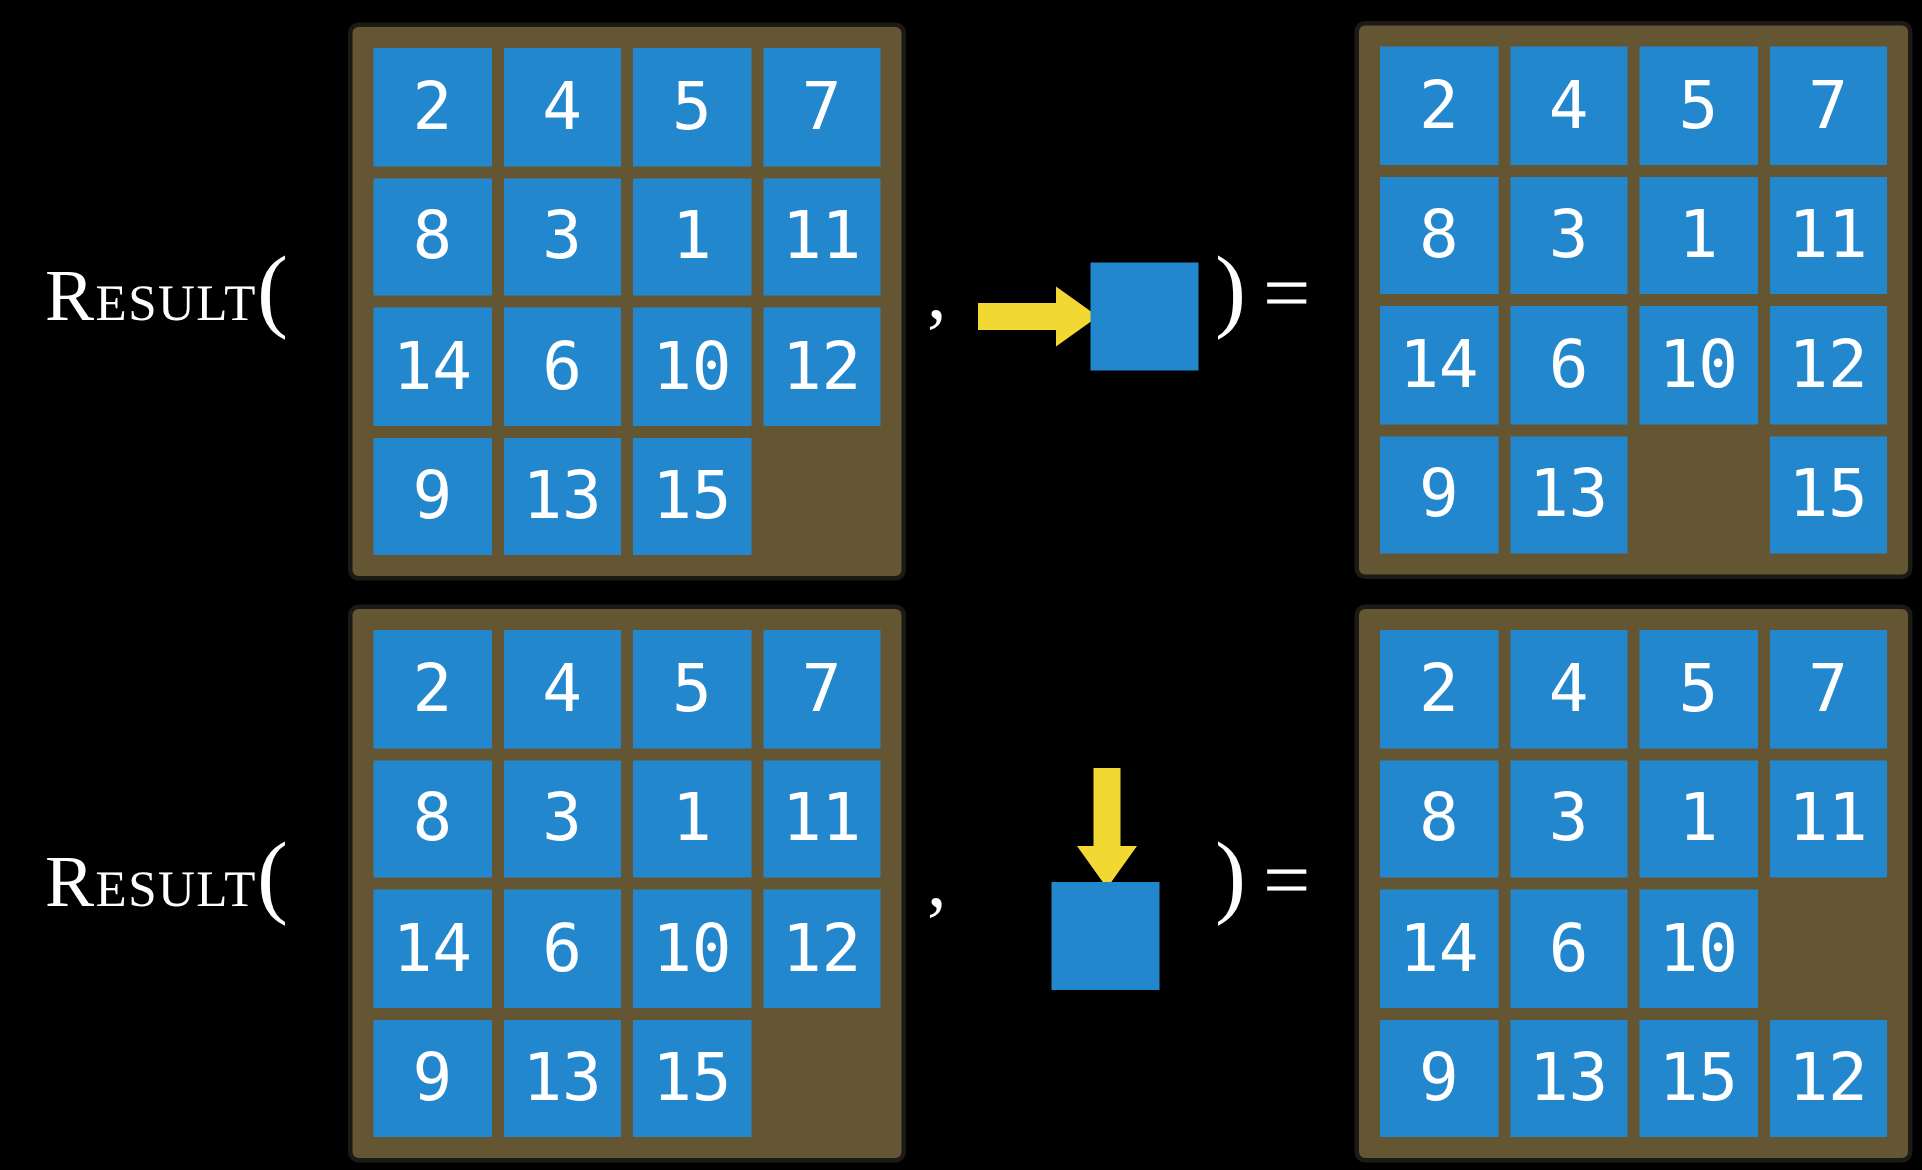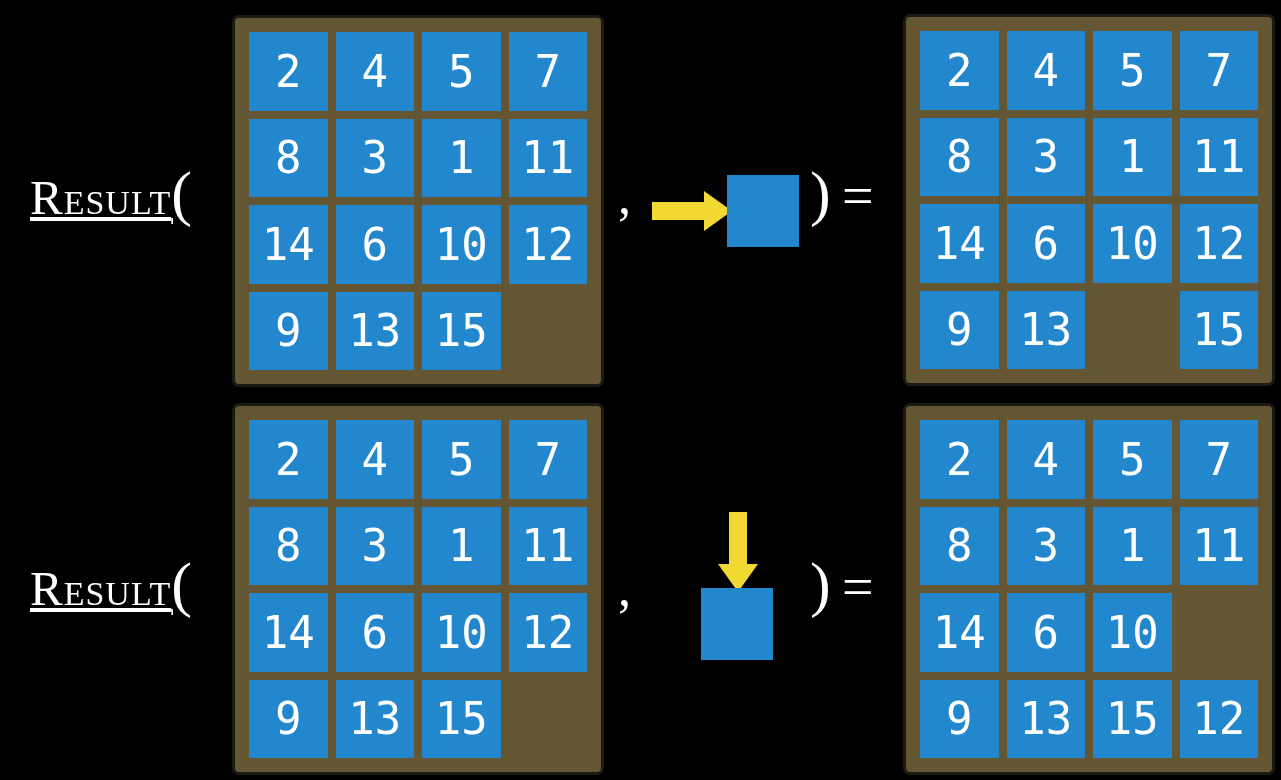--- a/index.html
+++ b/index.html
@@ -17,21 +17,21 @@
     position:relative;
     width:1281px;height:780px;
     background:var(--bg);
     overflow:hidden;
     font-family:"Liberation Serif", serif;
     color:var(--text);
   }
   .abs{position:absolute;}
   
   .fn-label{
-    display:flex;align-items:baseline;white-space:nowrap;line-height:1;text-decoration:underline;
+    display:flex;align-items:baseline;white-space:nowrap;line-height:1;
   }
   .fn-name{
     font-size:49px;
     font-variant:small-caps;
     letter-spacing:1px;
     line-height:1;
   }
   .paren{
     font-size:62px;
     font-weight:400;

